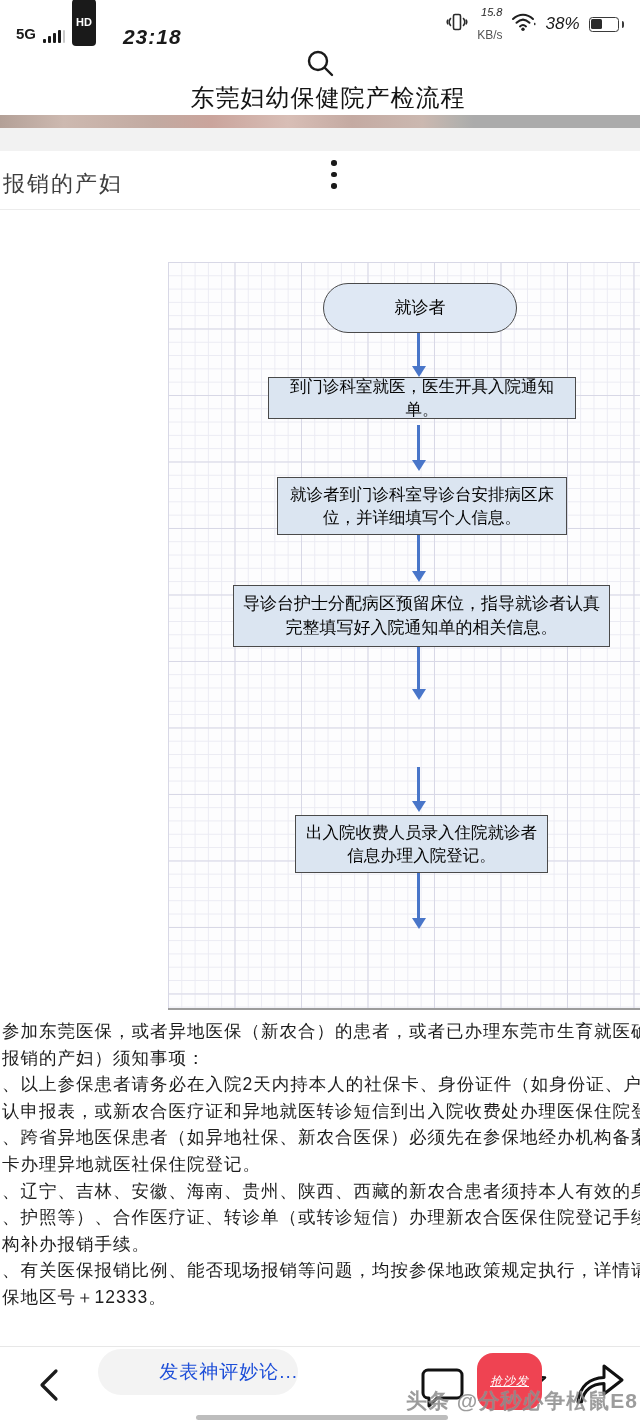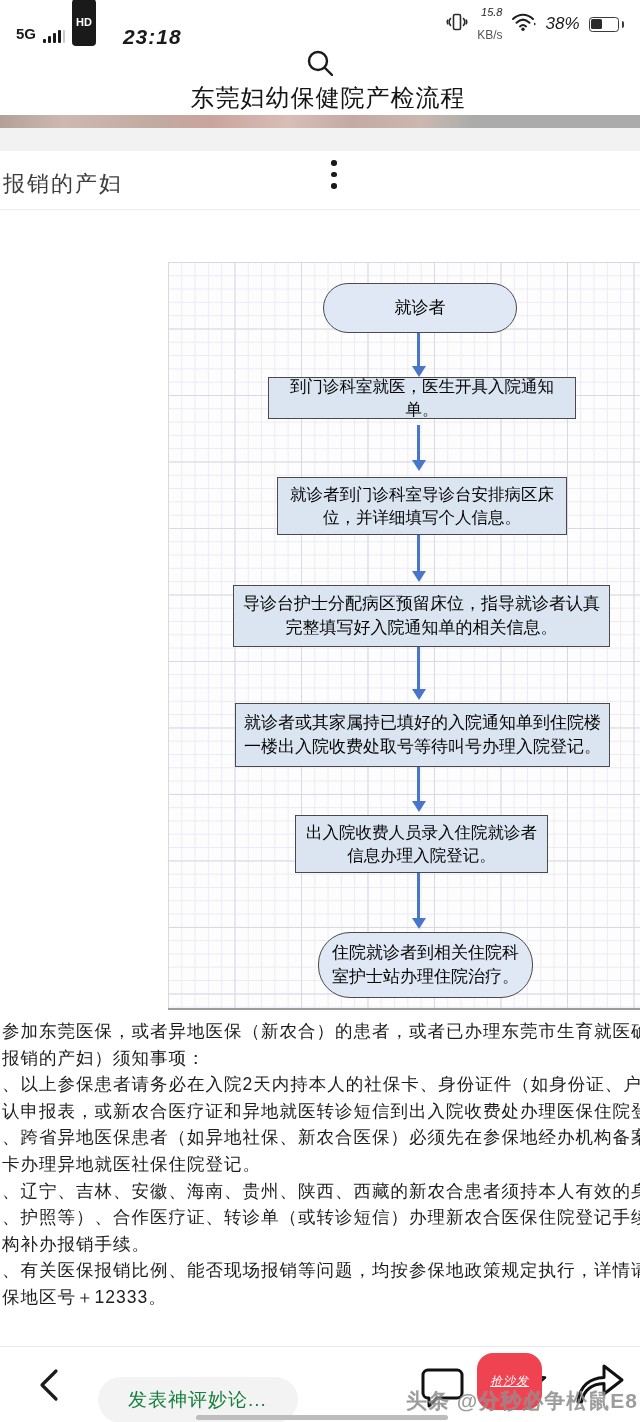--- a/index.html
+++ b/index.html
@@ -106,23 +106,23 @@
   }
   .notes p{margin:0;padding:0 0 0 2px;line-height:26.6px;white-space:nowrap;}
 
   
   .bottom-bar{
     position:absolute;left:0;top:1346px;width:640px;height:76px;
     background:#fff;border-top:1px solid #e7e7e7;
   }
   .back-btn{position:absolute;left:34px;top:18px;width:30px;height:40px;display:flex;align-items:center;justify-content:center;}
   .comment-input{
-    position:absolute;left:98px;top:30px;width:200px;height:46px;border-radius:23px;
-    background:#f3f3f3;color:#15803d;font-size:19px;line-height:46px;
-    padding-left:30px;box-sizing:border-box;letter-spacing:1px;
+    position:absolute;left:98px;top:2px;width:200px;height:46px;border-radius:23px;
+    background:#f3f3f3;color:#1d4ed8;font-size:19px;line-height:46px;
+    padding-left:30px;box-sizing:border-box;letter-spacing:1px;text-align:right;
   }
   .comment-icon{position:absolute;left:420px;top:19px;}
   .comment-badge{
     position:absolute;left:477px;top:6px;background:#ef4352;color:#fff;
     font-size:12px;font-style:italic;padding:20px 13px;border-radius:16px;letter-spacing:1px;
     z-index:2;
     text-decoration:underline;
   }
   .star-icon{position:absolute;left:502px;top:13px;}
   .share-icon{position:absolute;left:572px;top:11px;}
@@ -220,25 +220,23 @@
 
 <div class="canvas">
   <div class="node terminator n1">就诊者</div>
   <div class="arrow a1"></div>
   <div class="node n2">到门诊科室就医，医生开具入院通知单。</div>
   <div class="arrow a2"></div>
   <div class="node n3">就诊者到门诊科室导诊台安排病区床位，并详细填写个人信息。</div>
   <div class="arrow a3"></div>
   <div class="node n4">导诊台护士分配病区预留床位，指导就诊者认真完整填写好入院通知单的相关信息。</div>
   <div class="arrow a4"></div>
-  <div class="node n5">就诊者或其家属持已填好的入院通知单到住院楼一楼出入院收费处取号等待叫号办理入院登记。</div>
   <div class="arrow a5"></div>
   <div class="node n6">出入院收费人员录入住院就诊者信息办理入院登记。</div>
   <div class="arrow a6"></div>
-  <div class="node terminator n7">住院就诊者到相关住院科室护士站办理住院治疗。</div>
 </div>
 
 <div class="notes">
   <p>参加东莞医保，或者异地医保（新农合）的患者，或者已办理东莞市生育就医确认登记</p>
   <p>报销的产妇）须知事项：</p>
   <p>、以上参保患者请务必在入院2天内持本人的社保卡、身份证件（如身份证、户口本、社</p>
   <p>认申报表，或新农合医疗证和异地就医转诊短信到出入院收费处办理医保住院登记。</p>
   <p>、跨省异地医保患者（如异地社保、新农合医保）必须先在参保地经办机构备案或转诊到</p>
   <p>卡办理异地就医社保住院登记。</p>
   <p>、辽宁、吉林、安徽、海南、贵州、陕西、西藏的新农合患者须持本人有效的身份证件</p>

